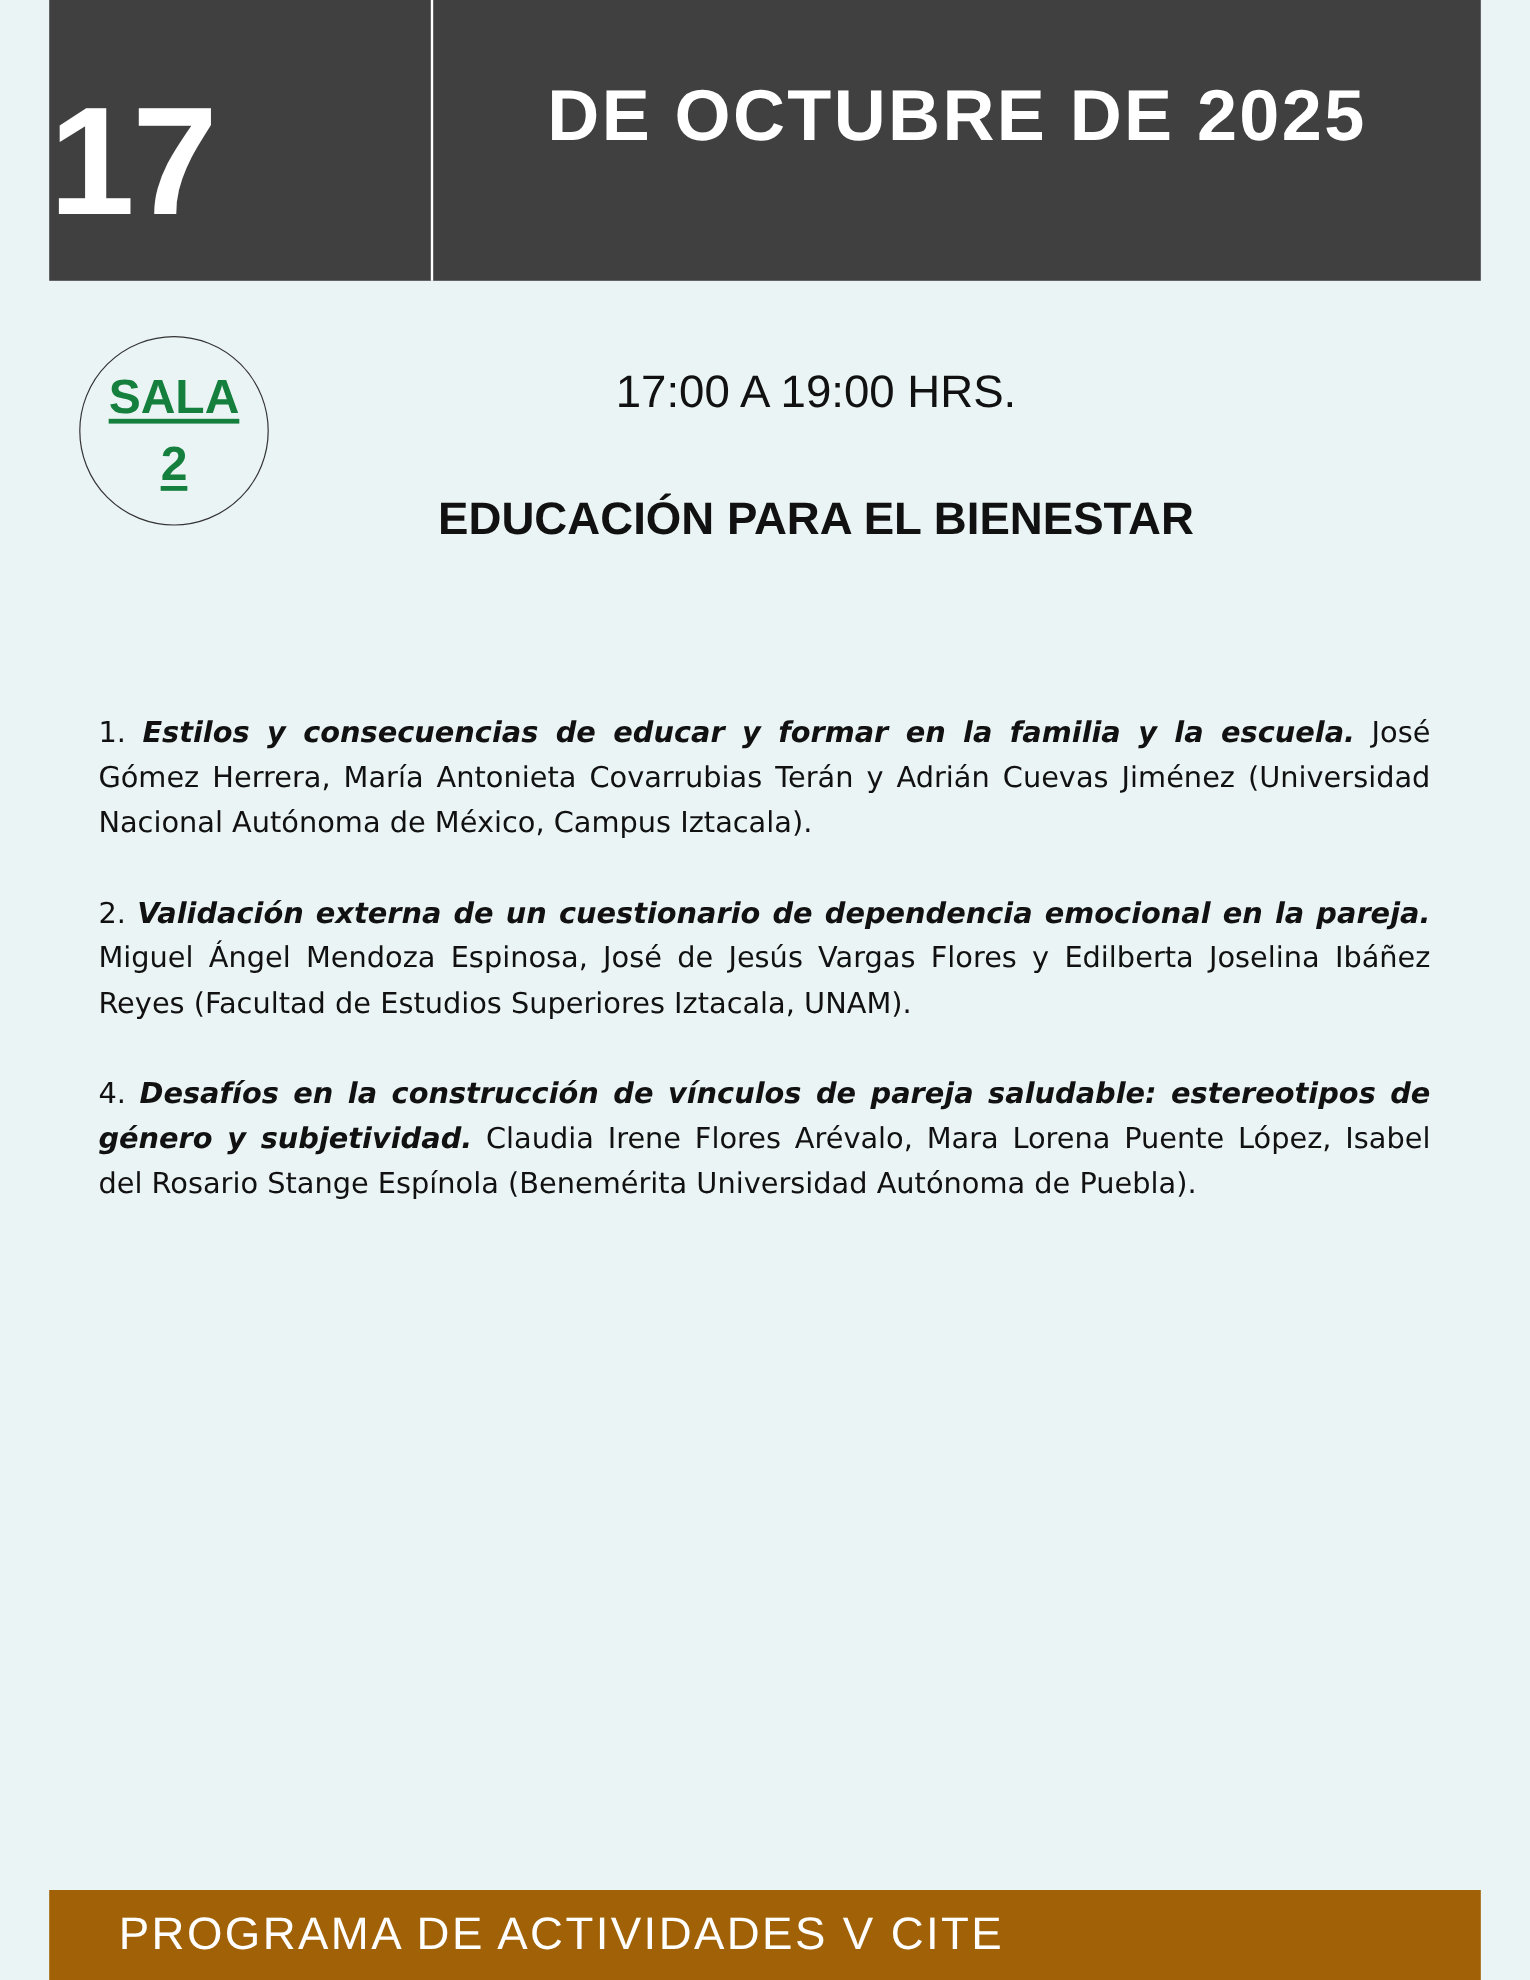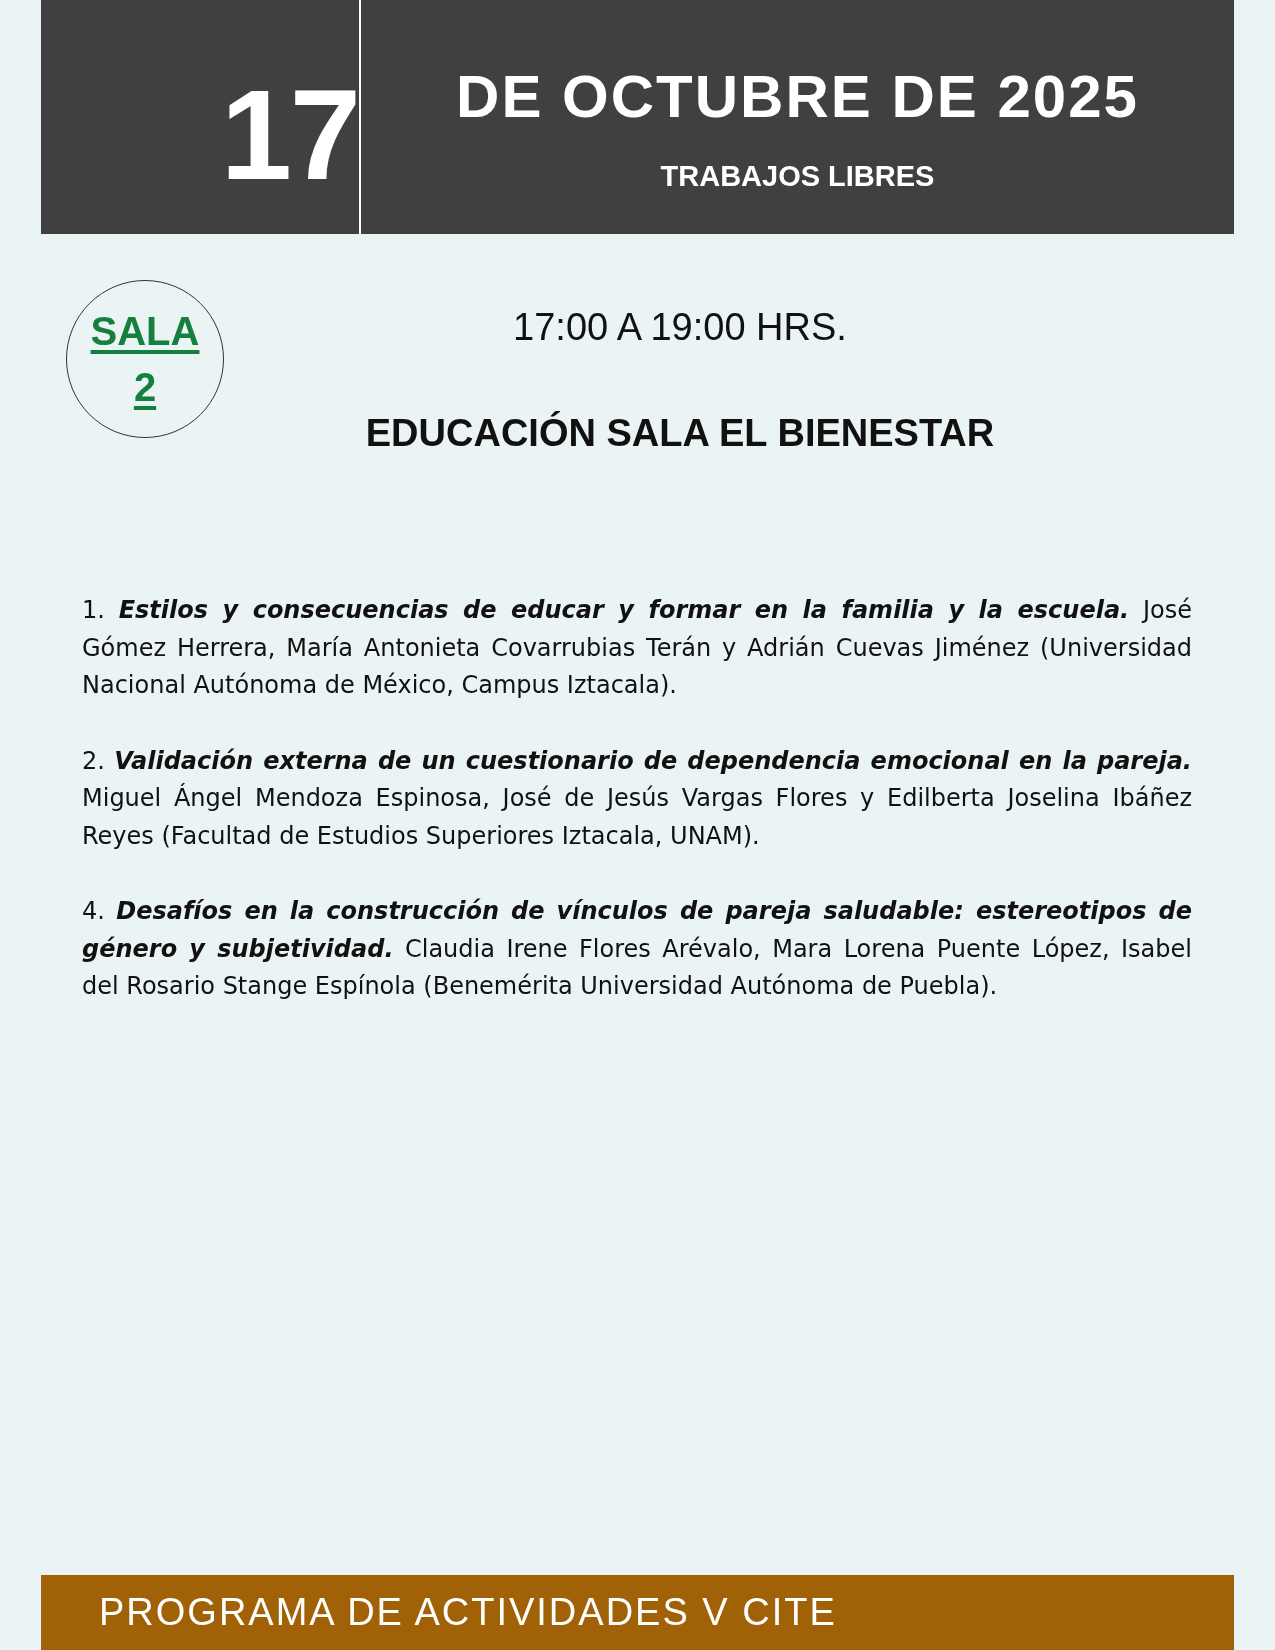--- a/index.html
+++ b/index.html
@@ -9,21 +9,21 @@
       position: relative; overflow: hidden;
       font-family: "Liberation Sans", sans-serif;
       color: #111;
     }
     .header {
       position: absolute; left: 41px; top: 0; width: 1193px; height: 234px;
       background: #414041;
     }
     .day-box {
       position: absolute; left: 0; top: 0; width: 318px; height: 278px;
-      display: flex; align-items: center; justify-content: flex-end; border-radius: 32px;
+      display: flex; align-items: center; justify-content: flex-start; border-radius: 32px;
     }
     .day {
       color: #fff; font-weight: bold; font-size: 128px; letter-spacing: -2px;
       margin-top: -10px;
     }
     .divider {
       position: absolute; left: 318px; top: 0; width: 2px; height: 234px;
       background: #ffffff;
     }
     .date-box {
@@ -84,31 +84,30 @@
 </head>
 <body>
 
 <div class="header">
   <div class="day-box">
     <span class="day">17</span>
   </div>
   <div class="divider"></div>
   <div class="date-box">
     <div class="date">DE OCTUBRE DE 2025</div>
-    <div class="subtitle">TRABAJOS LIBRES</div>
   </div>
 </div>
 
 <div class="sala">
   <div class="l1">SALA</div>
   <div class="l2">2</div>
 </div>
 
 <div class="time">17:00 A 19:00 HRS.</div>
-<div class="topic">EDUCACIÓN SALA EL BIENESTAR</div>
+<div class="topic">EDUCACIÓN PARA EL BIENESTAR</div>
 
 <div class="content">
 
   <p class="item">
     <span>1.</span>
     <span class="title">Estilos y consecuencias de educar y formar en la familia y la escuela.</span>
     <span>José Gómez Herrera, María Antonieta Covarrubias Terán y Adrián Cuevas Jiménez (Universidad Nacional Autónoma de México, Campus Iztacala).</span>
   </p>
 
   <p class="item">

